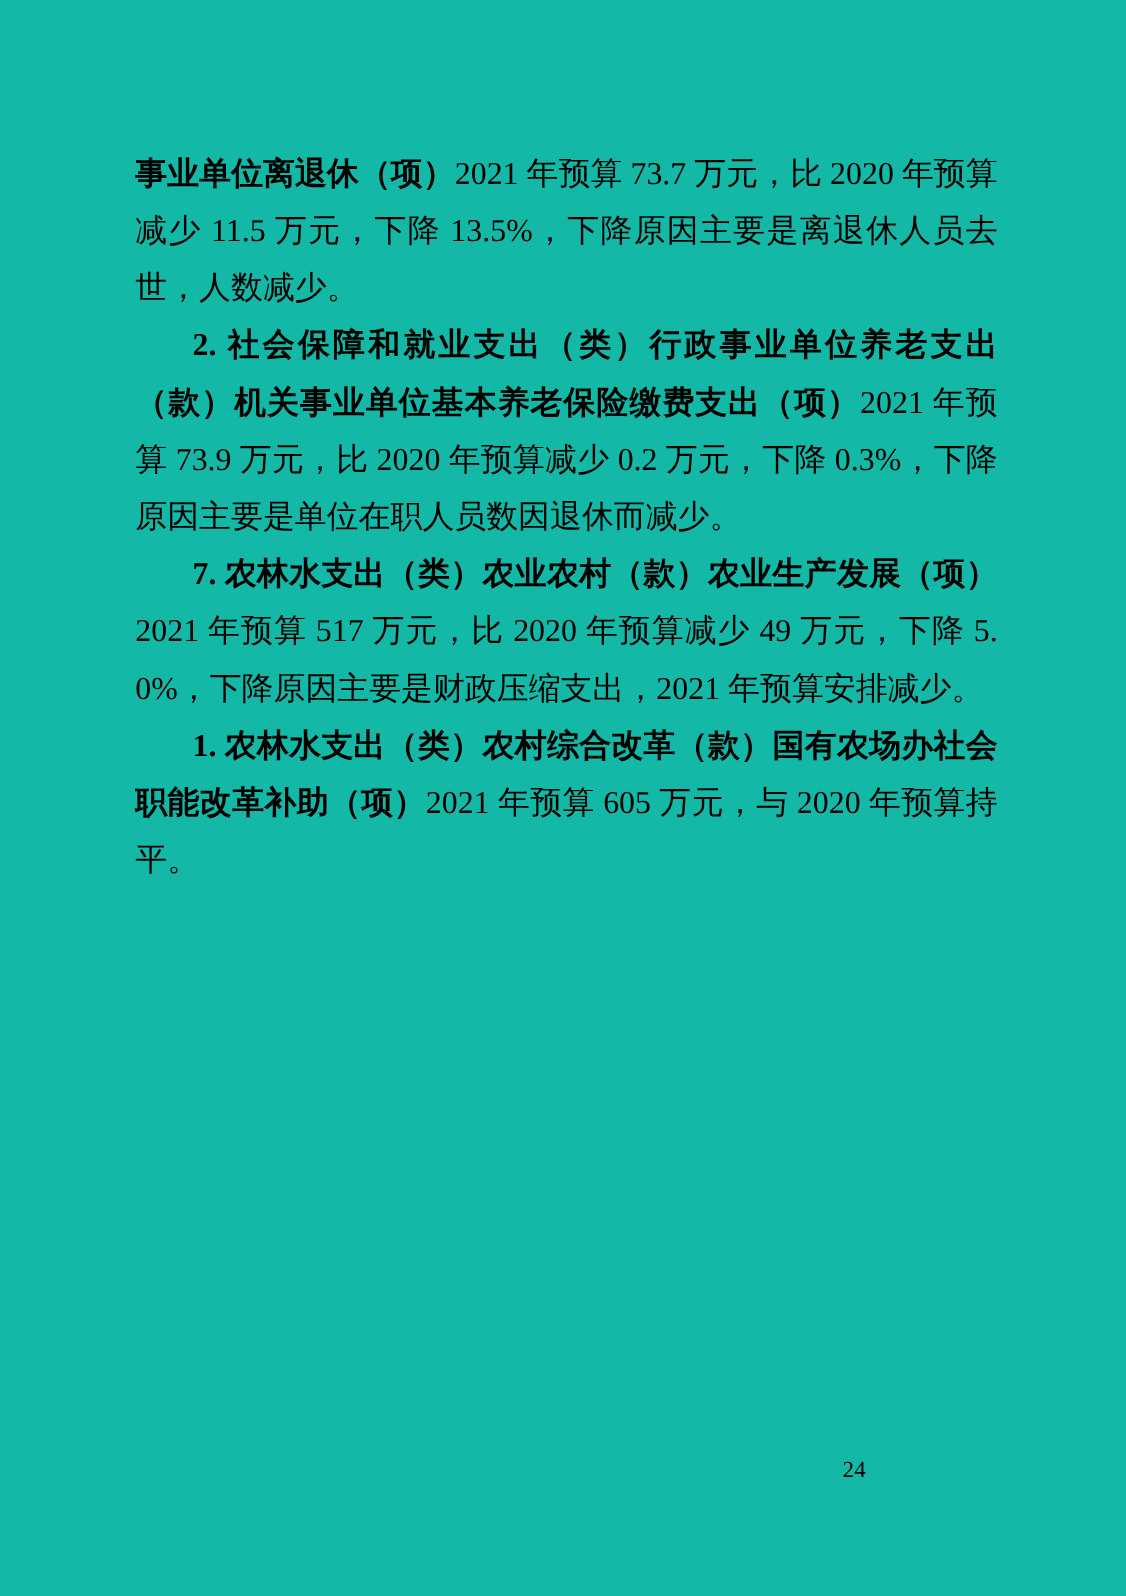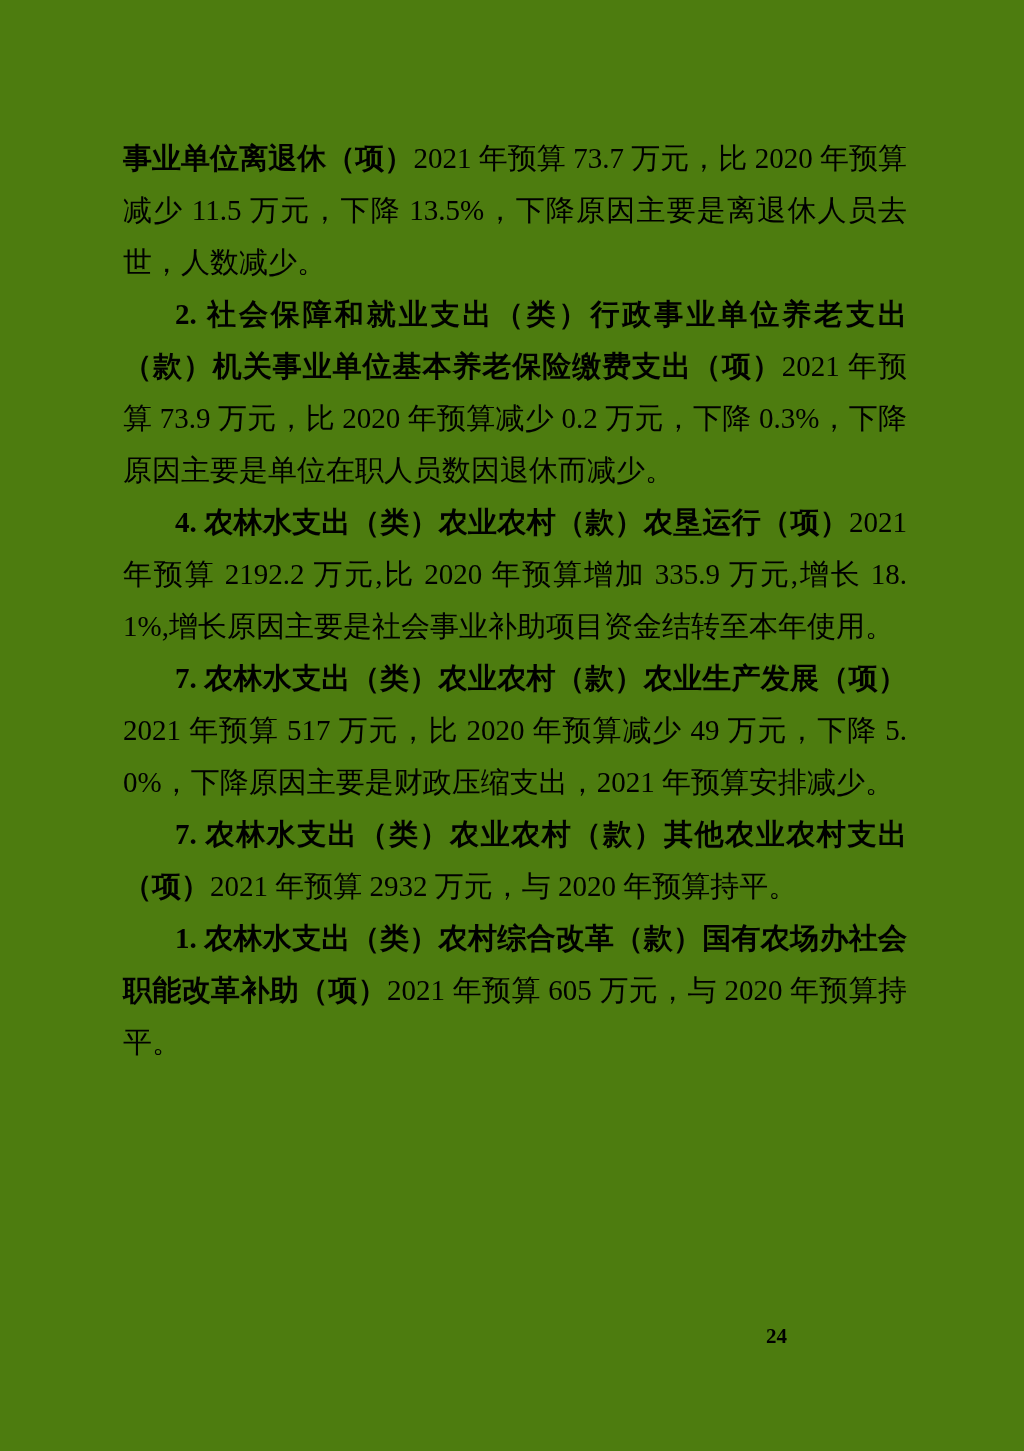--- a/index.html
+++ b/index.html
@@ -5,21 +5,21 @@
   html, body {
     margin: 0;
     padding: 0;
     background: #e8e8e8;
   }
   .page {
     position: relative;
     width: 1024px;
     height: 1451px;
     margin: 0 auto;
-    background: #4d7c0f;
+    background: #14b8a6;
     color: #000000;
     font-family: "Liberation Serif", "DejaVu Serif", serif;
     overflow: hidden;
   }
   .text-block {
     position: absolute;
     left: 123px;
     top: 132px;
     width: 784px;
   }
@@ -36,41 +36,39 @@
     text-indent: 52px;
   }
   .lead {
     font-weight: bold;
   }
   .page-number {
     position: absolute;
     left: 766px;
     top: 1322px;
     font-size: 21px;
-    font-weight: bold;
+    font-weight: normal;
     line-height: 28px;
     font-family: "Liberation Serif", "DejaVu Serif", serif;
   }
 </style>
 </head>
 <body>
 
 <div class="page">
   <div class="text-block">
 
     <p class="para"><span class="lead">事业单位离退休（项）</span><span>2021 年预算 73.7 万元，比 2020 年预算减少 11.5 万元，下降 13.5%，下降原因主要是离退休人员去世，人数减少。</span></p>
 
     <p class="para indent"><span class="lead">2. 社会保障和就业支出（类）行政事业单位养老支出（款）机关事业单位基本养老保险缴费支出（项）</span><span>2021 年预算 73.9 万元，比 2020 年预算减少 0.2 万元，下降 0.3%，下降原因主要是单位在职人员数因退休而减少。</span></p>
 
 
-    <p class="para indent"><span class="lead">4. 农林水支出（类）农业农村（款）农垦运行（项）</span><span>2021 年预算 2192.2 万元,比 2020 年预算增加 335.9 万元,增长 18.1%,增长原因主要是社会事业补助项目资金结转至本年使用。</span></p>
 
 
     <p class="para indent"><span class="lead">7. 农林水支出（类）农业农村（款）农业生产发展（项）</span><span>2021 年预算 517 万元，比 2020 年预算减少 49 万元，下降 5.0%，下降原因主要是财政压缩支出，2021 年预算安排减少。</span></p>
 
-    <p class="para indent"><span class="lead">7. 农林水支出（类）农业农村（款）其他农业农村支出（项）</span><span>2021 年预算 2932 万元，与 2020 年预算持平。</span></p>
 
     <p class="para indent"><span class="lead">1. 农林水支出（类）农村综合改革（款）国有农场办社会职能改革补助（项）</span><span>2021 年预算 605 万元，与 2020 年预算持平。</span></p>
 
   </div>
 
   <div class="page-number">24</div>
 </div>
 
 </body></html>

